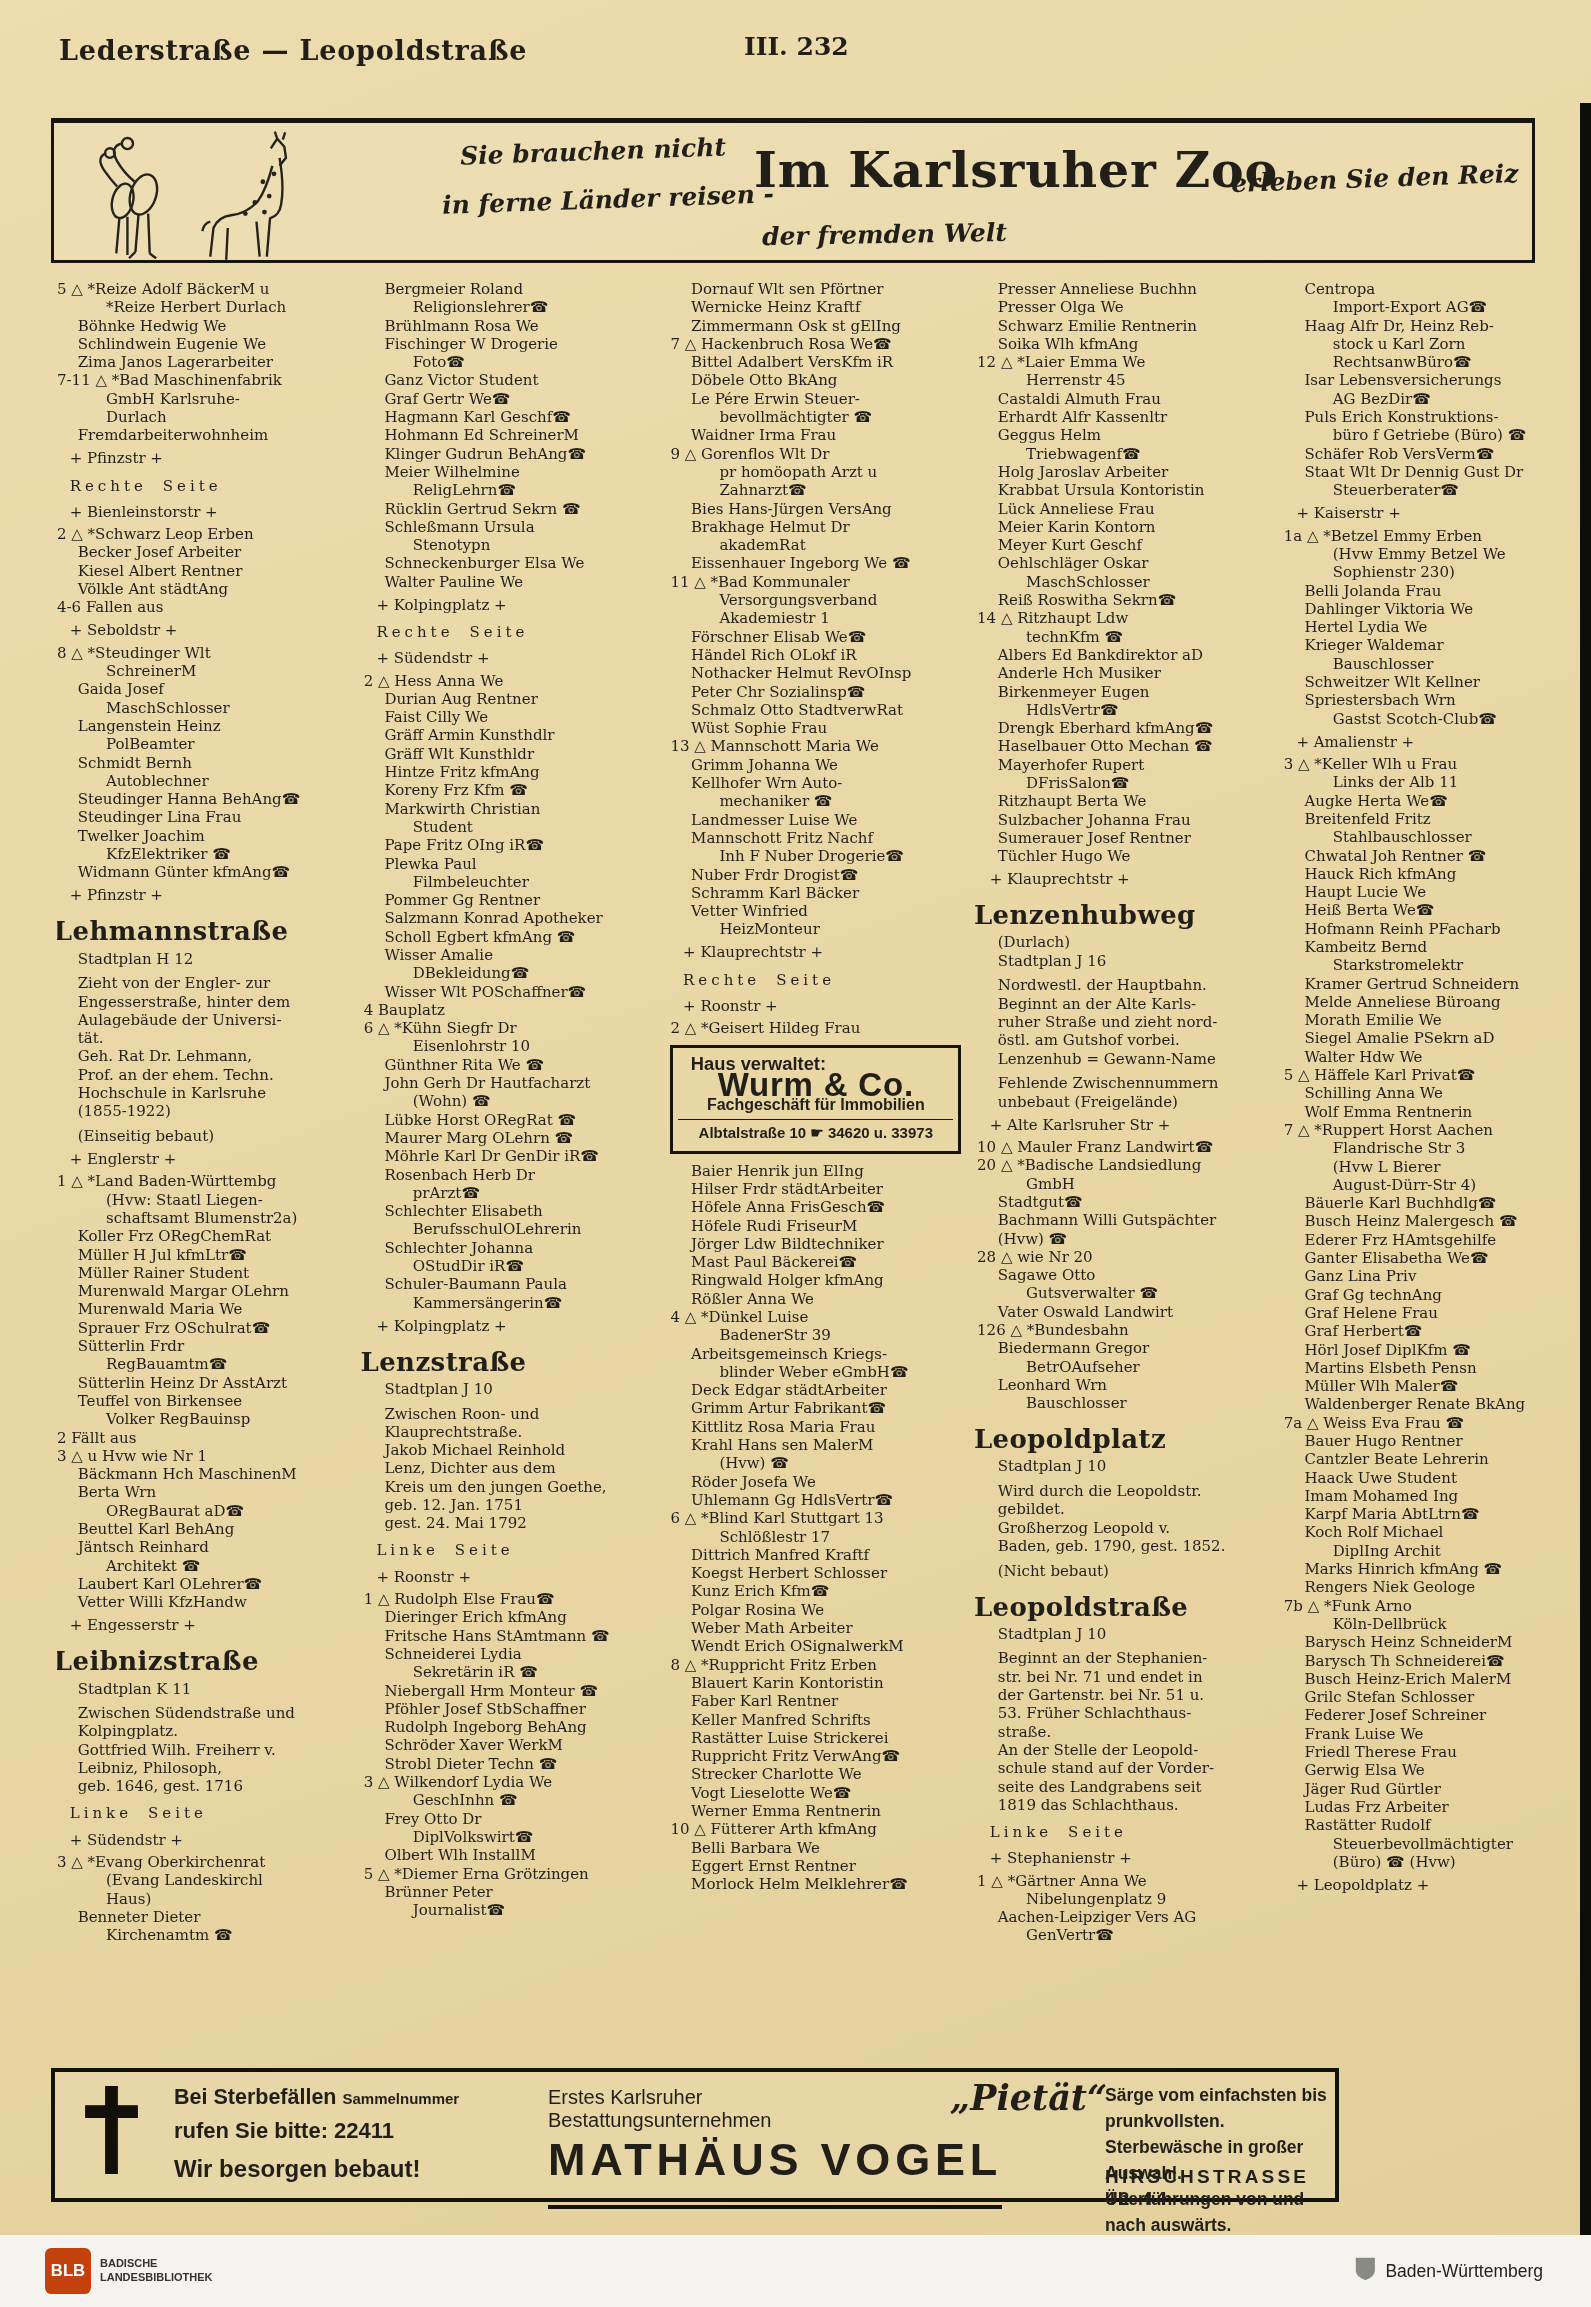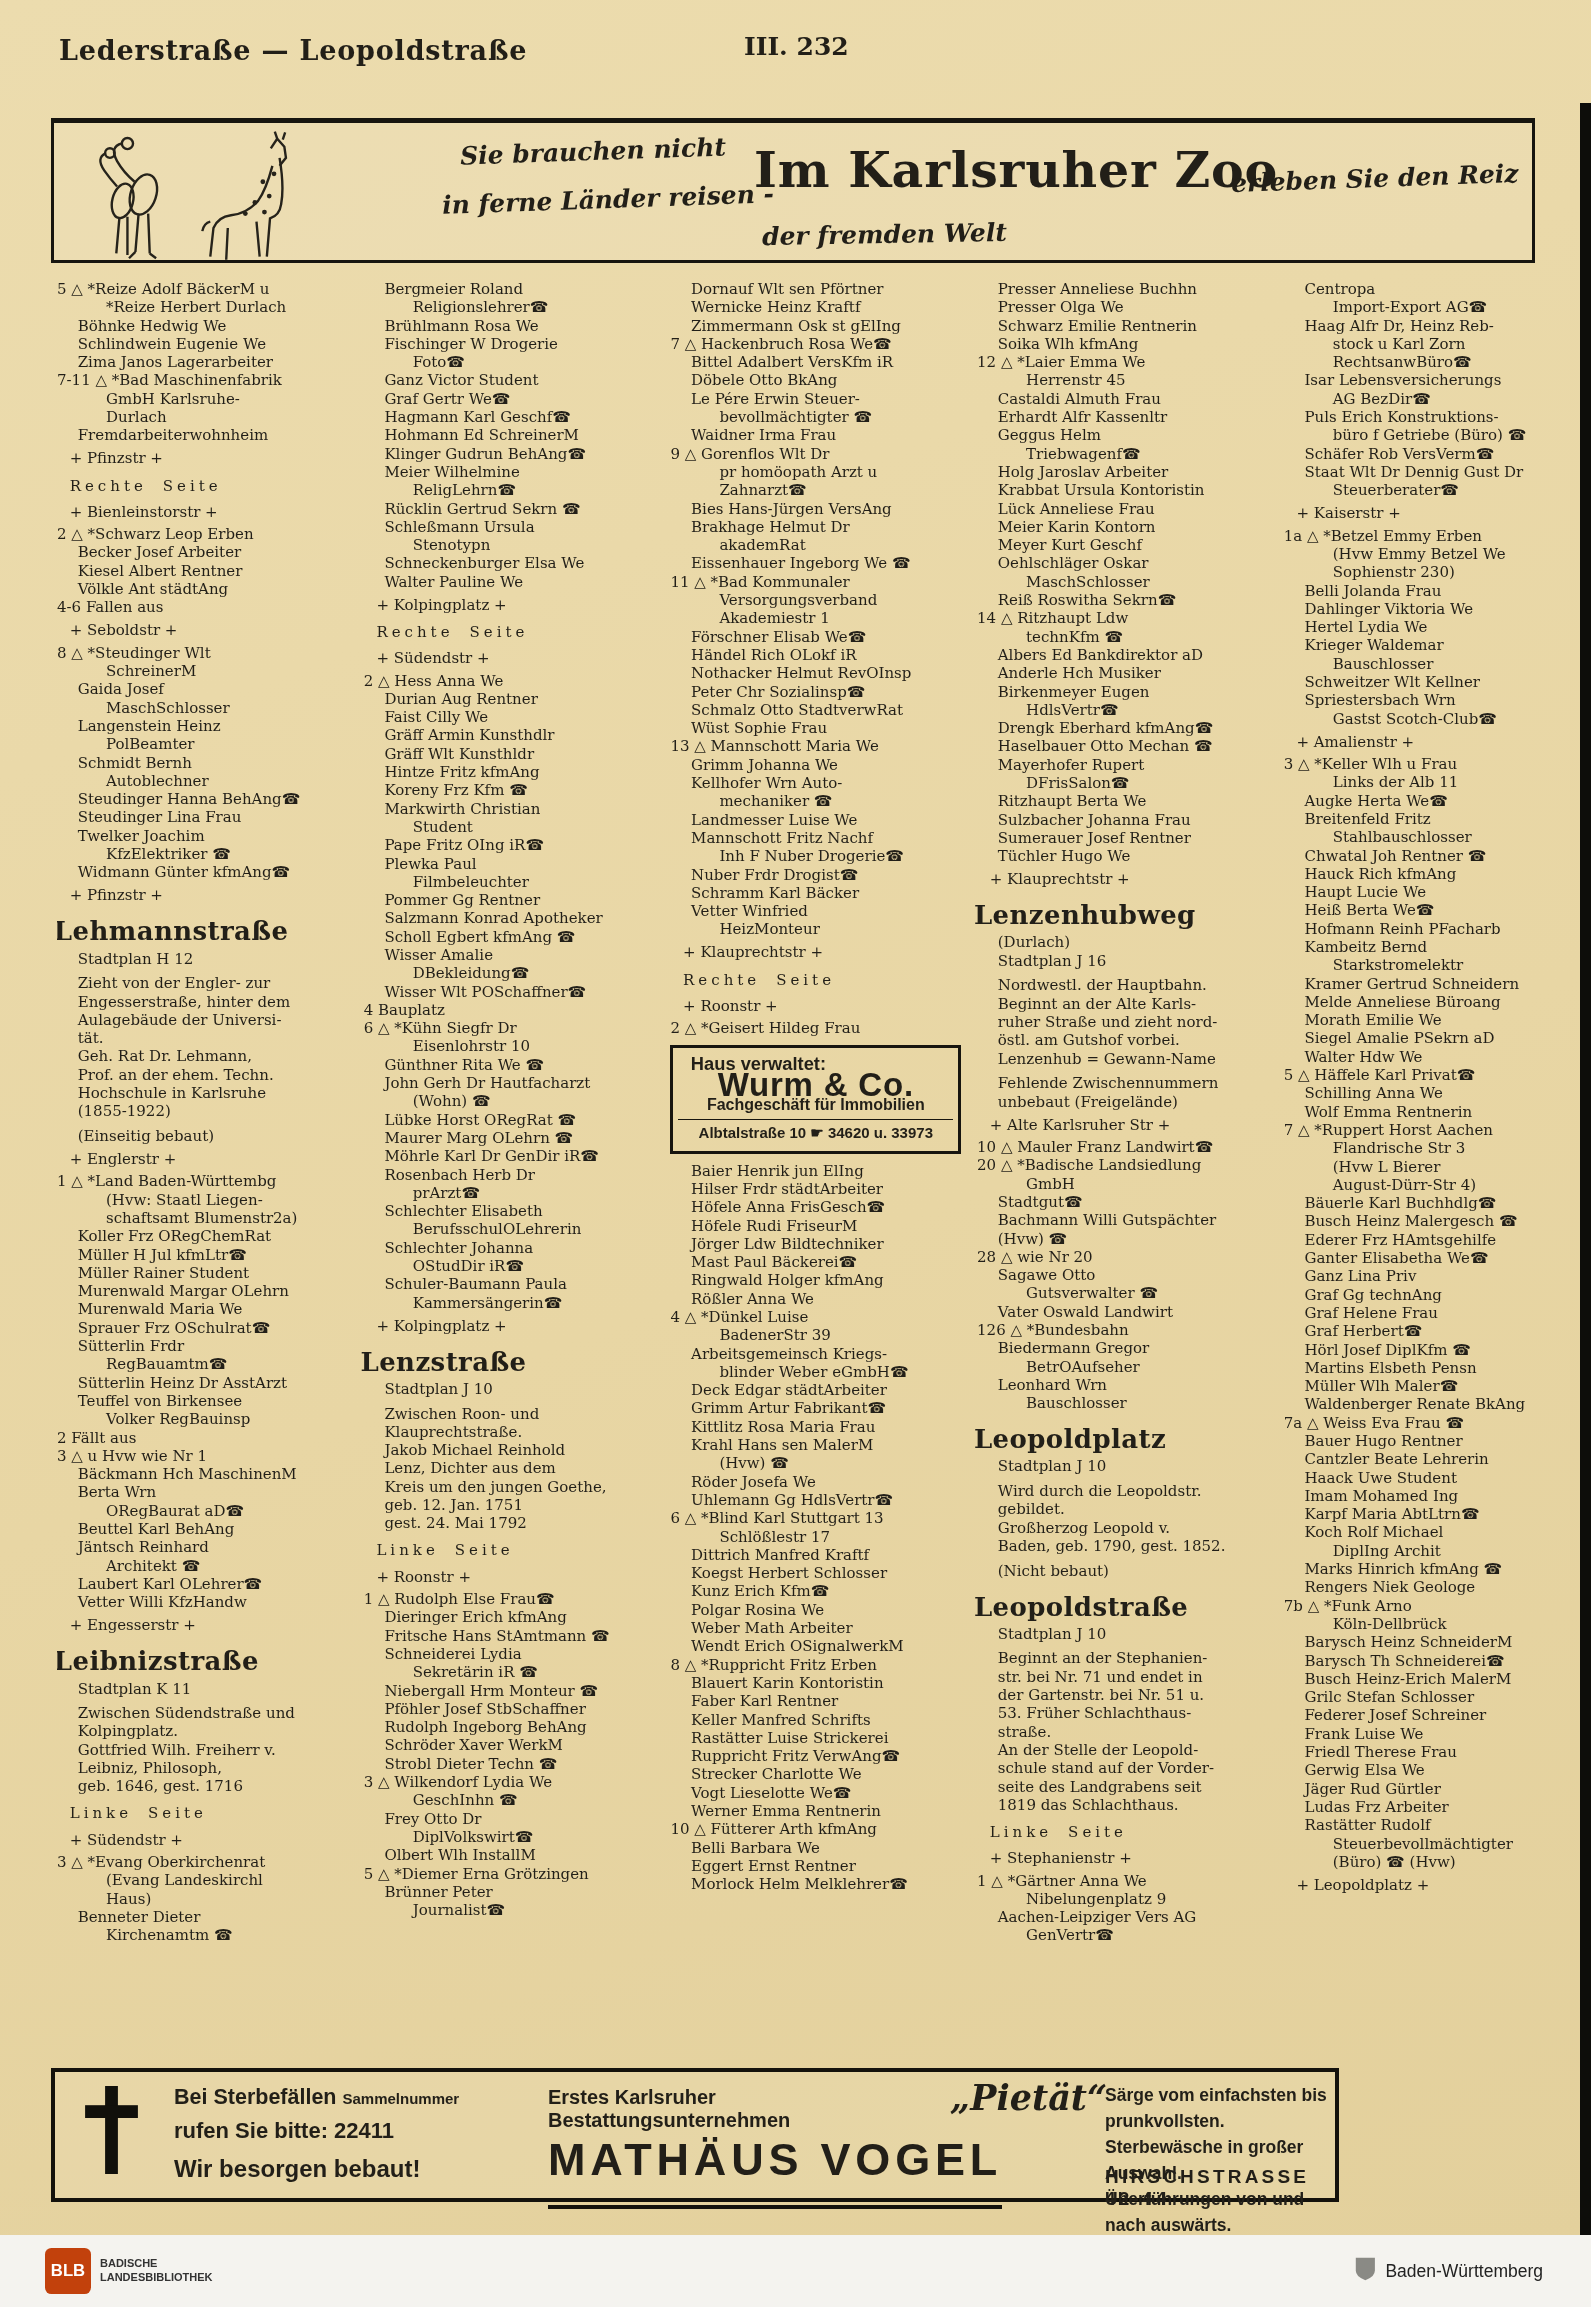--- a/index.html
+++ b/index.html
@@ -62,21 +62,21 @@
     position:absolute;left:51px;top:2068px;width:1288px;height:134px;
     border:4px solid #14120c;box-sizing:border-box;
     background:rgba(238,228,196,0.2);
     font-family:"Liberation Sans",sans-serif;
   }
   .botad .cross{position:absolute;left:30px;top:14.3px;}
   .botad .ba-l1{position:absolute;left:119px;top:12.7px;font-size:21.5px;font-weight:bold;}
   .botad .ba-l1 small{font-size:15px;}
   .botad .ba-l2{position:absolute;left:119px;top:46px;font-size:22px;font-weight:bold;}
   .botad .ba-l3{position:absolute;left:119px;top:83px;font-size:24px;font-weight:bold;}
-  .botad .ba-c1{position:absolute;left:493px;top:14.3px;font-size:20px;font-weight:bold;line-height:23px;}
+  .botad .ba-c1{position:absolute;left:493px;top:14.3px;font-size:20px;font-weight:normal;line-height:23px;}
   .botad .ba-script{position:absolute;left:859px;top:4.8px;font-size:35px;font-style:italic;font-family:"DejaVu Serif",serif;font-weight:bold;margin-left:36px;}
   .botad .ba-big{position:absolute;left:493px;top:62px;font-size:45px;font-weight:bold;letter-spacing:4.8px;border-bottom:4px solid #14120c;padding-bottom:19px;}
   .botad .ba-r{position:absolute;left:1050px;top:9.5px;font-size:17.5px;font-weight:bold;line-height:26px;}
   .botad .ba-r4{position:absolute;left:1050px;top:94px;font-size:19px;font-weight:bold;letter-spacing:3.2px;}
   
   .footer{
     position:absolute;left:0;top:2235px;width:1591px;height:72px;
     background:#f4f3ef;font-family:"Liberation Sans",sans-serif;
   }
   .blb-box{

